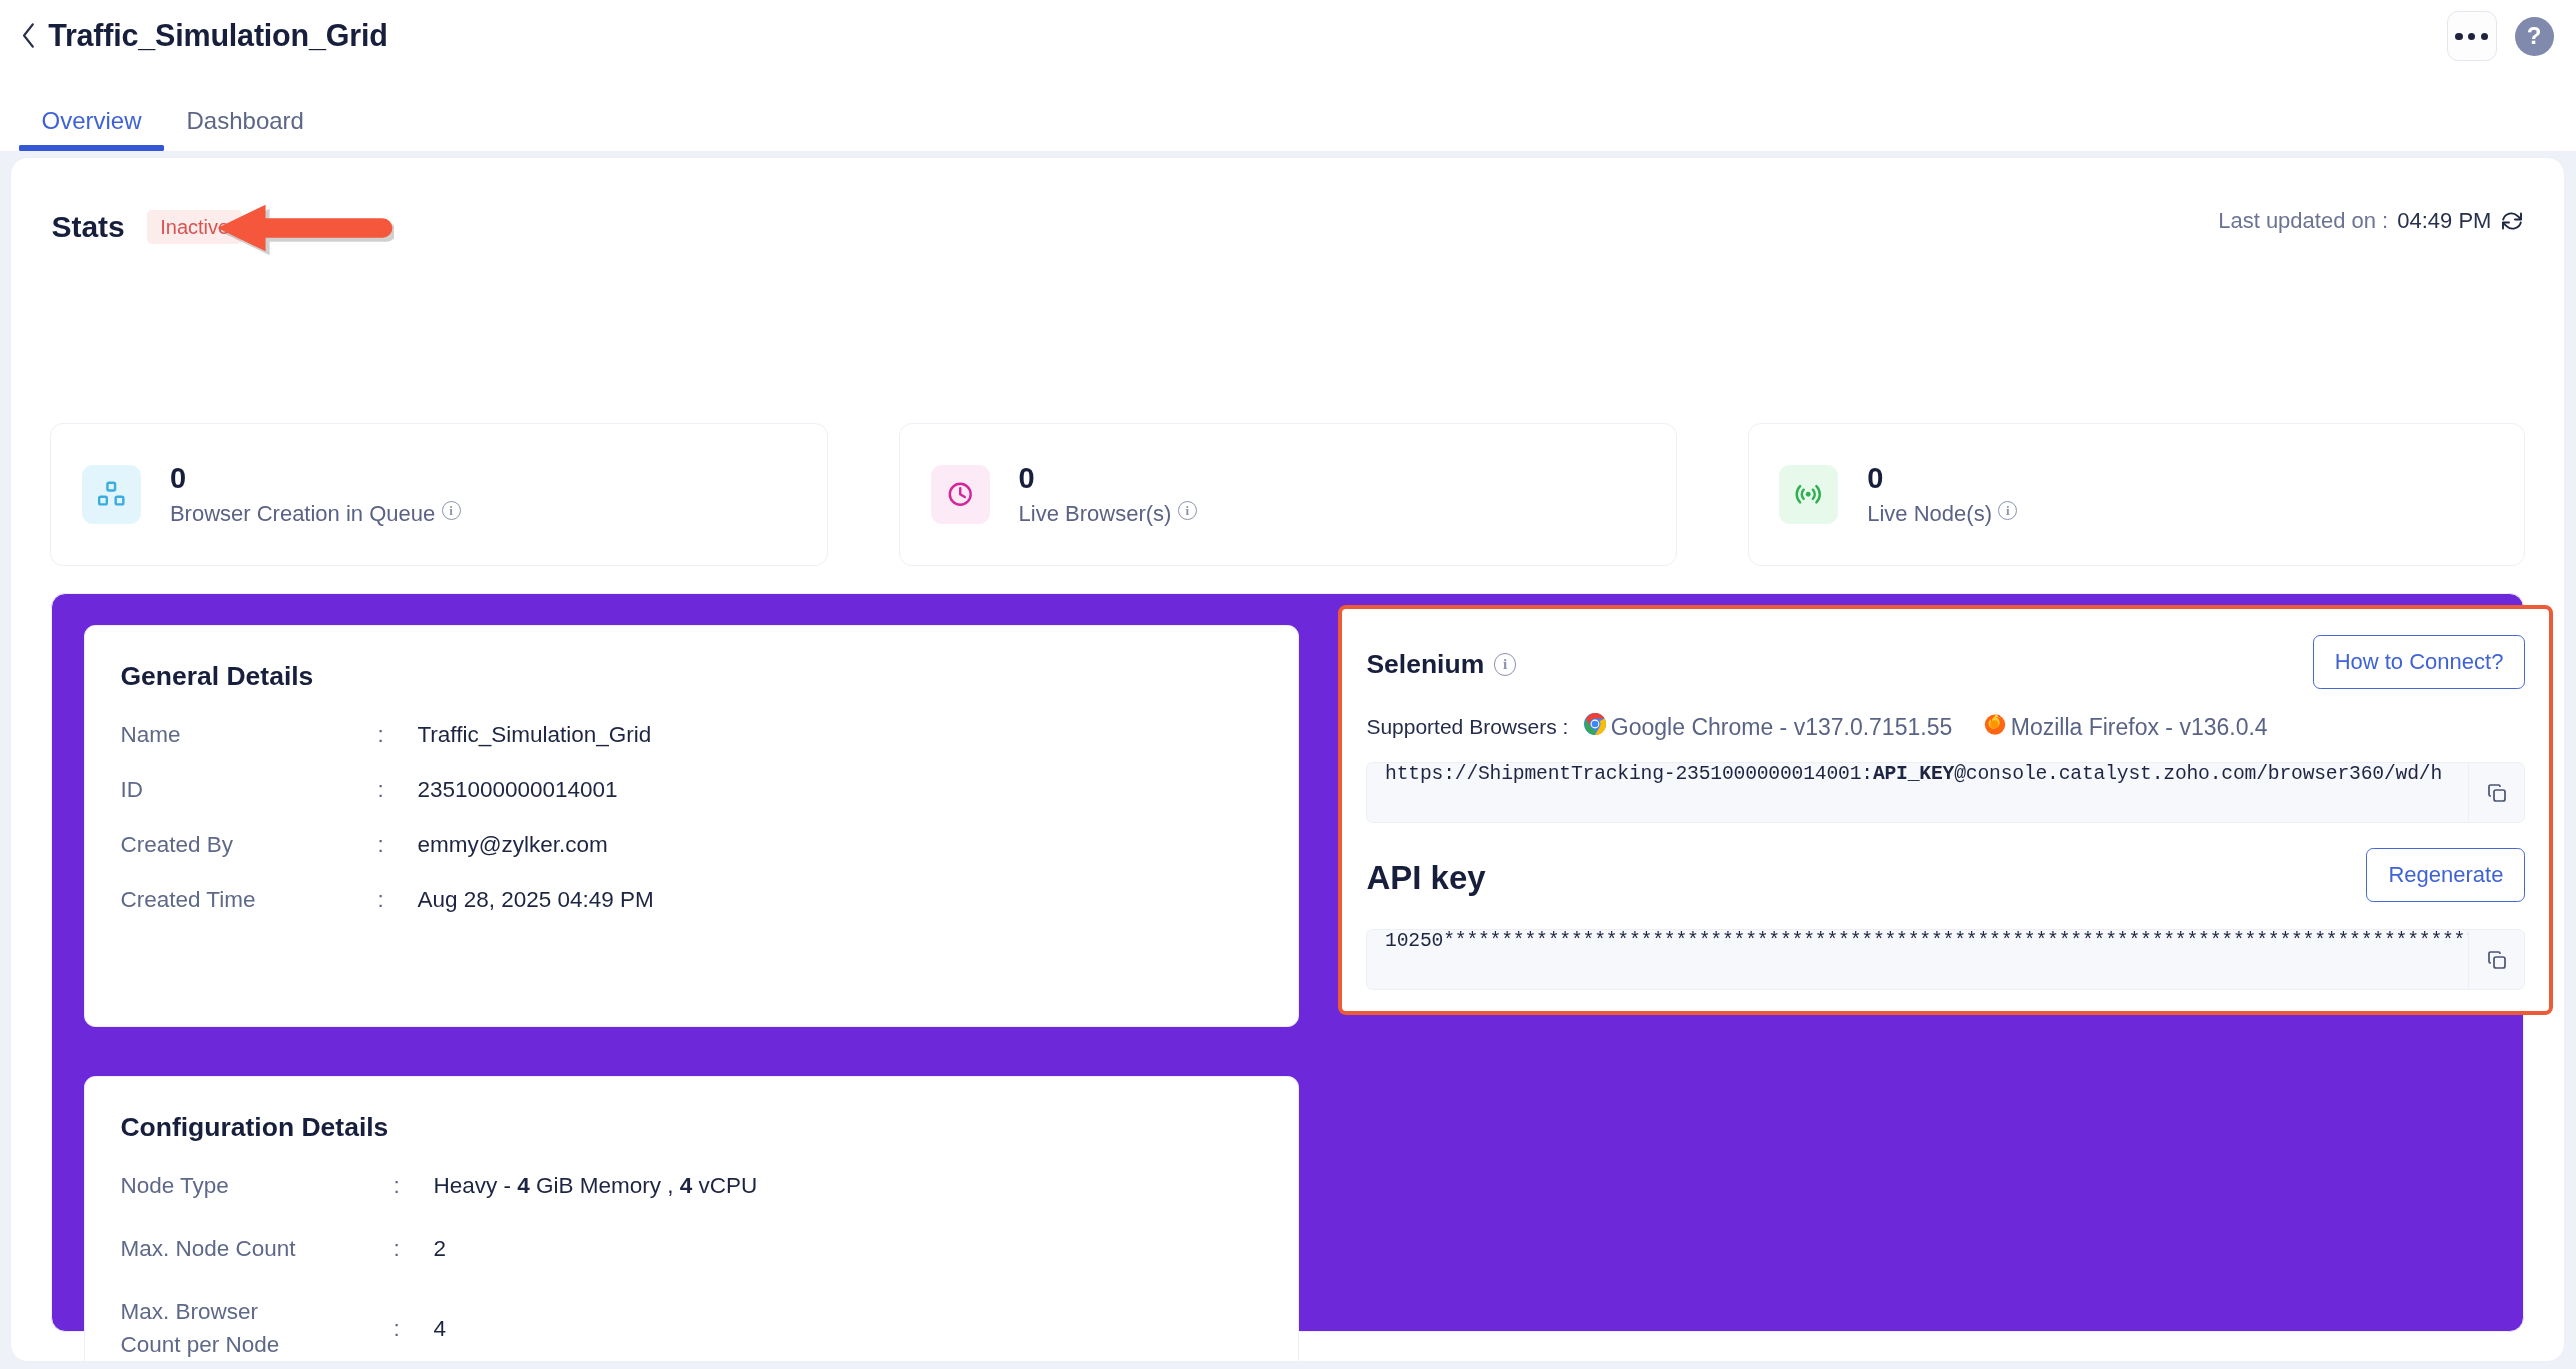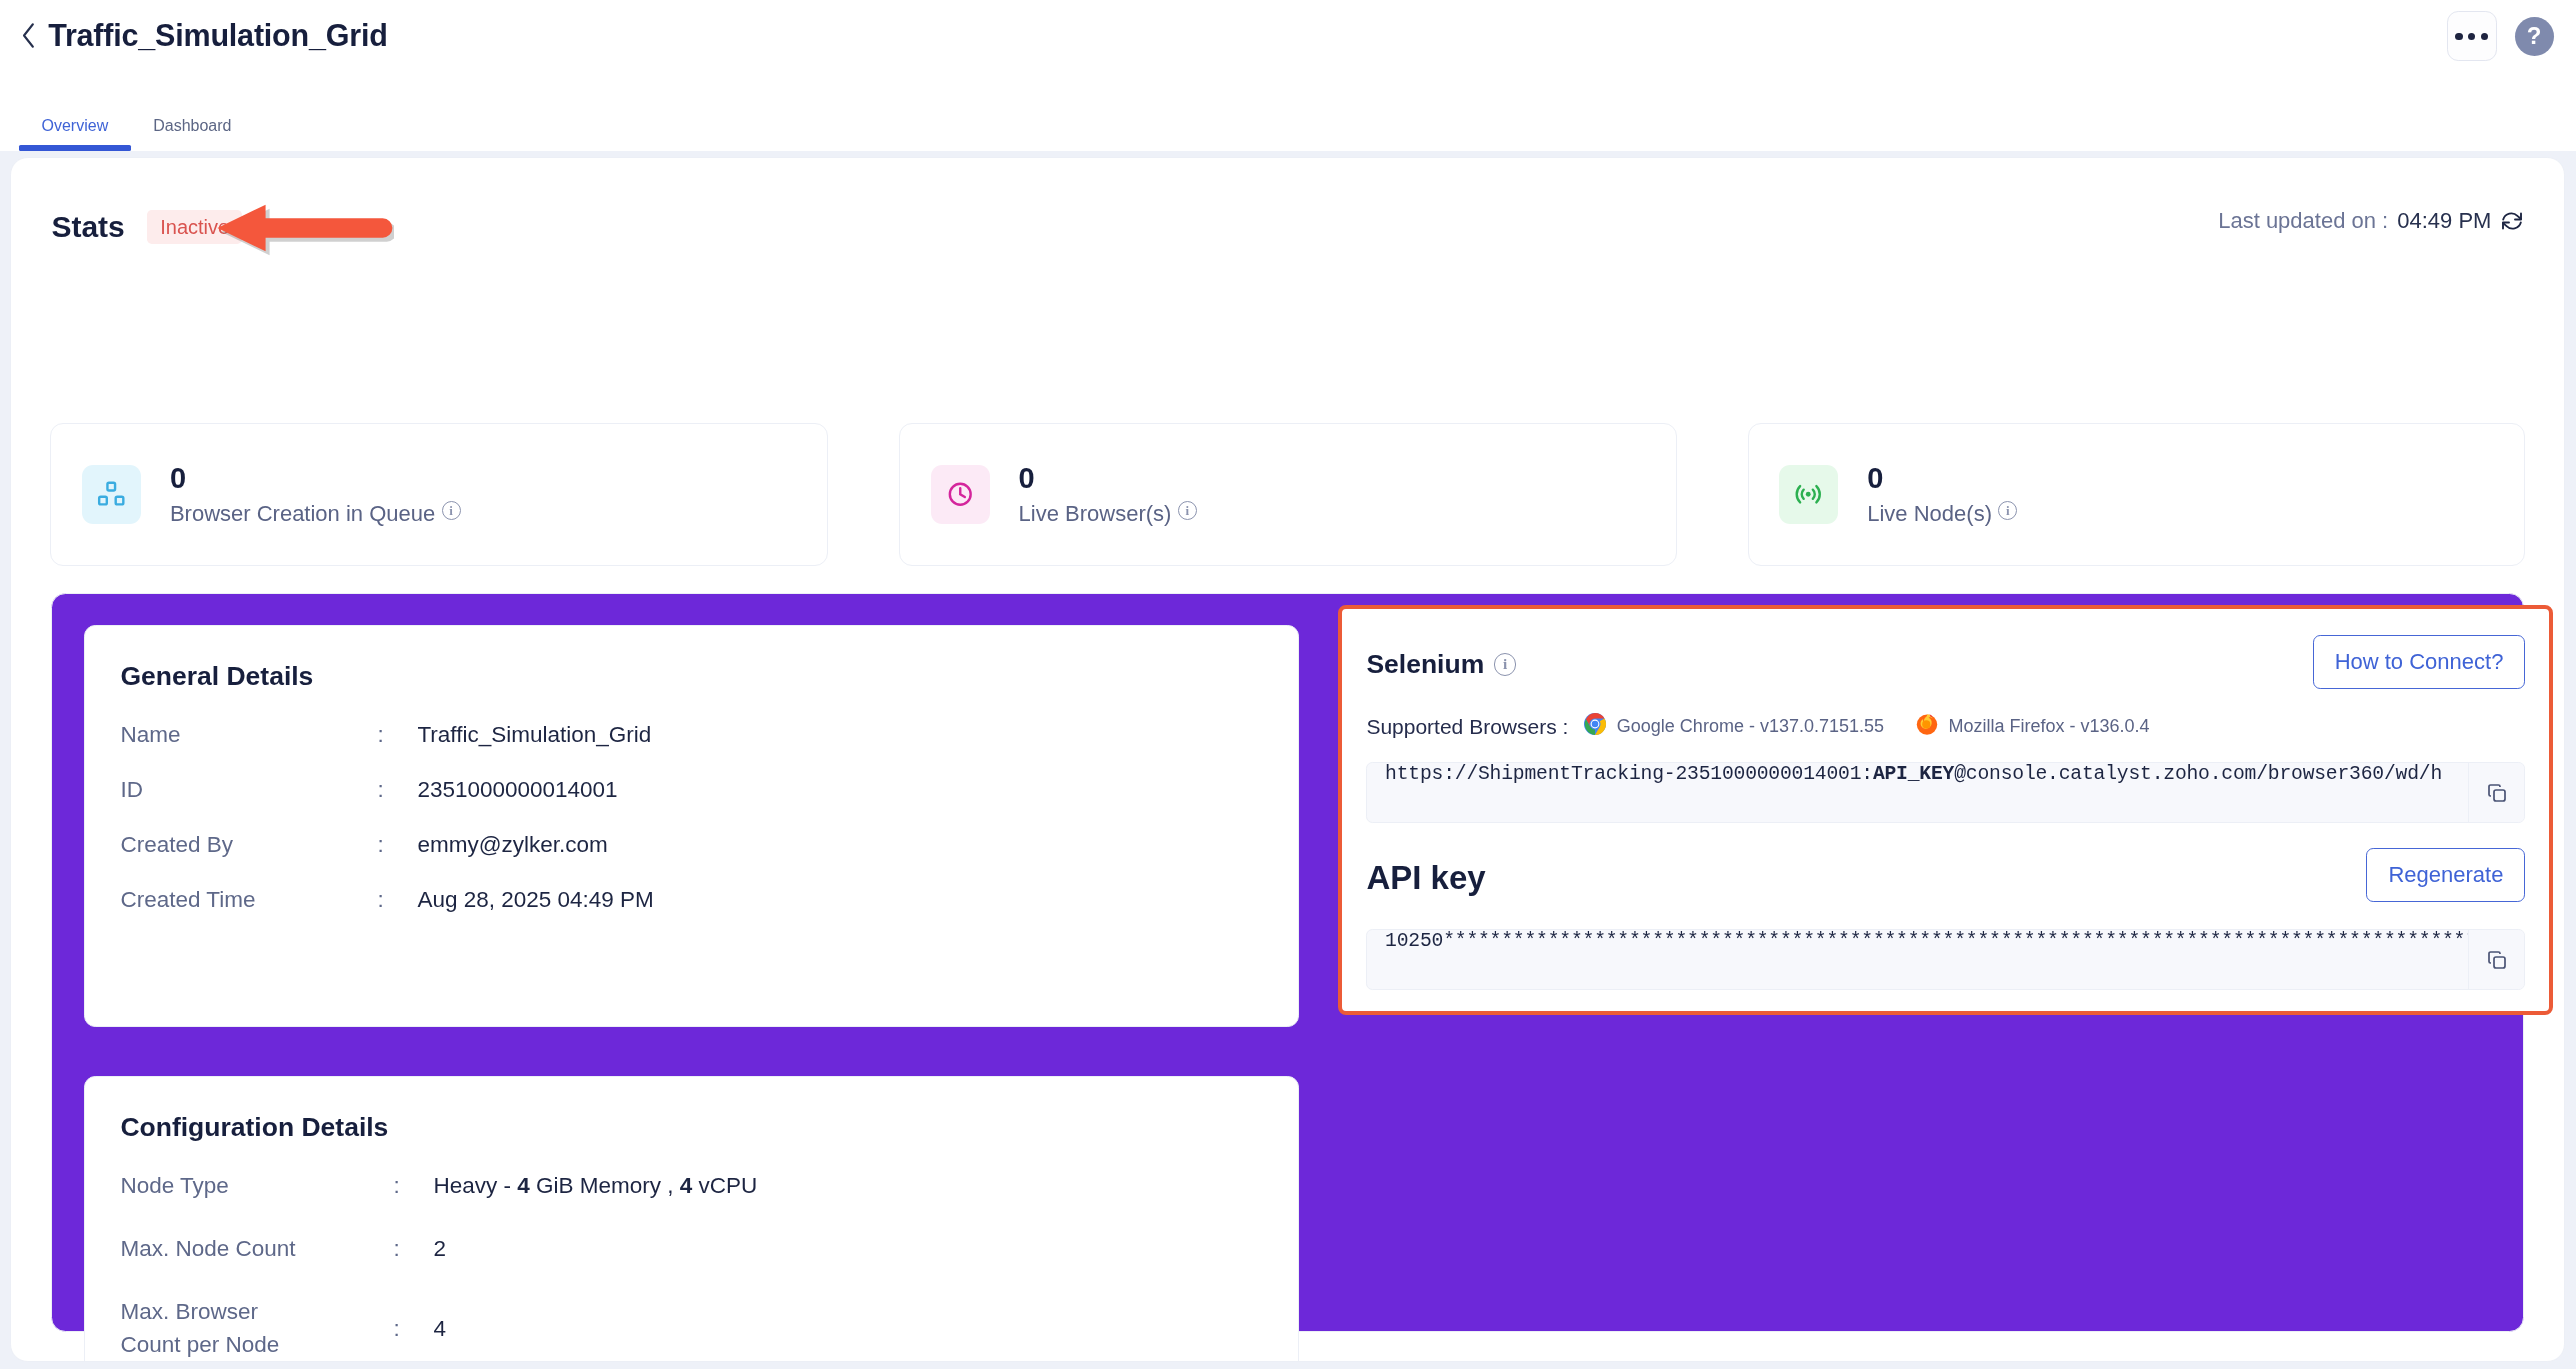--- a/index.html
+++ b/index.html
@@ -47,21 +47,21 @@
     display: flex; align-items: center; justify-content: center;
     font-size: 24px; font-weight: 700; cursor: pointer;
   }
 
   
   .tabs {
     position: absolute; left: 0; top: 71px; width: 2576px; height: 80px;
     display: flex; align-items: flex-end; padding-left: 19px; gap: 0px;
   }
   .tab {
-    font-size: 16px; color: #5c6685; padding: 0 22.5px 16px 22.5px;
+    font-size: 24px; color: #5c6685; padding: 0 22.5px 16px 22.5px;
     cursor: pointer; position: relative;
   }
   .tab.active { color: #3f63d6; }
   .tab.active::after {
     content: ""; position: absolute; left: 0; right: 0; bottom: 0;
     height: 5.6px; background: #3457d5; border-radius: 1.6px;
   }
 
   
   .page-card {
@@ -179,22 +179,22 @@
     color: #3f63d6; background: #fff;
     font-size: 22px; padding: 13px 21px; cursor: pointer;
     font-family: "Liberation Sans", sans-serif;
   }
   .browsers {
     position: absolute; left: 24px; top: 103px;
     display: flex; align-items: center; font-size: 21px; color: #2a3253;
   }
   .browsers .lbl { color: #252c4c; }
   .browser-item {
-    display: flex; align-items: center; gap: 10px;
-    margin-left: 14.5px; color: #5a6385; font-size: 18px;
+    display: flex; align-items: center; gap: 4px;
+    margin-left: 14.5px; color: #5a6385; font-size: 23px;
   }
   .browser-item .bname { color: #5a6385; }
 
   .field {
     position: absolute; left: 24px; right: 24px;
     height: 61px; background: #f7f8fc; border: 0.8px solid #eceff6;
     border-radius: 6.4px; display: flex; align-items: flex-start; overflow: hidden;
   }
   .field-text {
     flex: 1; padding-left: 17.7px; font-family: "Liberation Mono", monospace;

